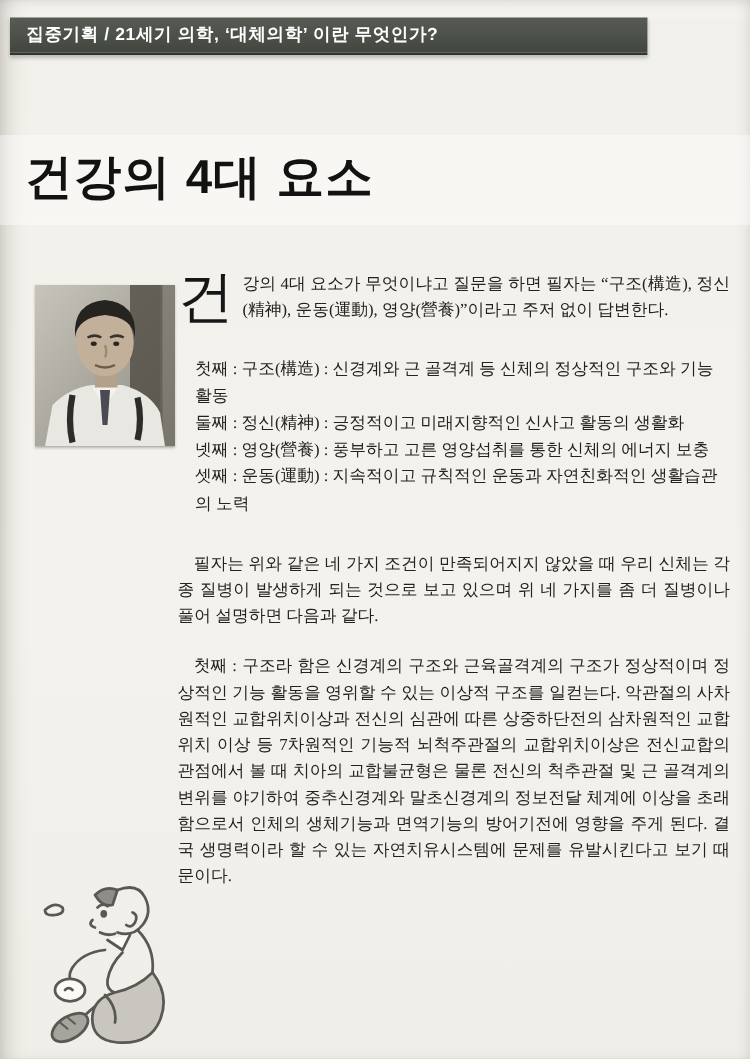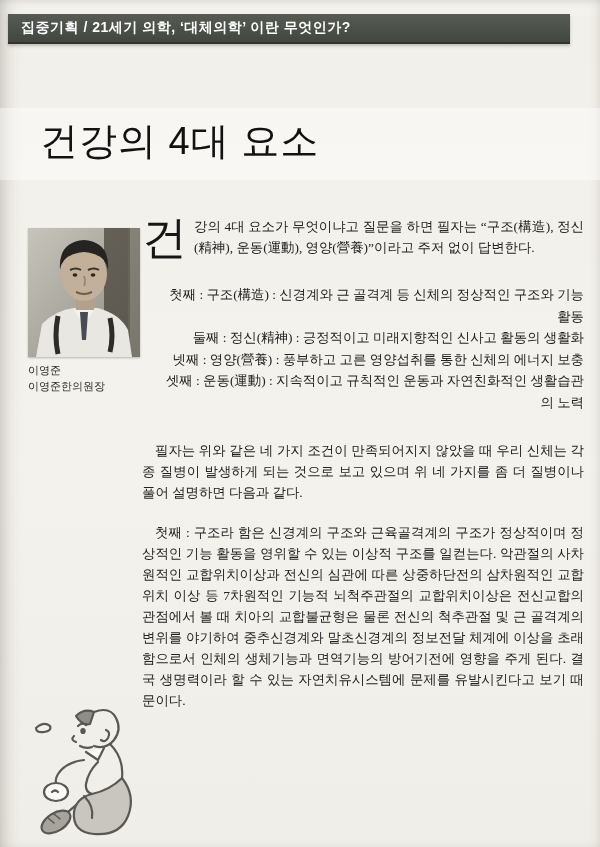--- a/index.html
+++ b/index.html
@@ -13,37 +13,37 @@
                inset -8px 0 14px -10px rgba(60,55,45,.20),
                inset 0 10px 14px -10px rgba(60,55,45,.18);
     font-family:"Liberation Serif","DejaVu Serif",serif;
     color:#1f1f1f;
   }
   .title-band{
     position:absolute;left:0;top:108px;width:100%;height:72px;
     background:rgba(255,255,255,.42);
   }
   .header-bar{
-    position:absolute;left:8px;top:14px;width:562px;height:30px;
+    position:absolute;left:8px;top:14px;width:510px;height:30px;
     background:linear-gradient(180deg,#565b53 0%,#4b5049 55%,#41463f 100%);
     border-bottom:2px solid #30342d;
     display:flex;align-items:center;
     padding-left:13px;box-sizing:border-box;
     box-shadow:0 2px 3px rgba(0,0,0,.22);
   }
   .header-bar .bar-text{
     color:#ffffff;
     font-family:"Liberation Sans","DejaVu Sans",sans-serif;
     font-size:14px;font-weight:bold;letter-spacing:.5px;
     white-space:nowrap;
   }
   .page-title{
-    position:absolute;left:40px;top:116px;
+    position:absolute;left:20px;top:116px;
     font-family:"Liberation Sans","DejaVu Sans",sans-serif;
-    font-size:38px;font-weight:400;letter-spacing:1px;
+    font-size:38px;font-weight:700;letter-spacing:1px;
     color:#121212;
   }
   .author-photo{
     position:absolute;left:28px;top:228px;width:112px;height:129px;
     background:#aaa79f;
     box-shadow:0 1px 2px rgba(0,0,0,.25);
   }
   .author-caption{
     position:absolute;left:28px;top:362px;
     font-family:"Liberation Sans","DejaVu Sans",sans-serif;
@@ -56,21 +56,21 @@
   }
   .body-col p{margin:0;text-indent:13px;}
   .body-col p.first{text-indent:0;}
   .dropcap{
     float:left;
     font-size:45px;line-height:40px;
     margin:2px 7px 0 0;
     color:#161616;
   }
   .four-list{margin:26px 0 0 14px;}
-  .four-list .list-line{line-height:21.5px;text-align:right;}
+  .four-list .list-line{line-height:21.5px;text-align:left;}
   .p-after-list{margin-top:27px !important;}
   .p-last{margin-top:19px !important;}
   .cartoon{
     position:absolute;left:14px;top:700px;width:132px;height:147px;
   }
 </style>
 </head>
 <body>
 
 <div class="page">
@@ -111,24 +111,20 @@
 
       <path d="M42 42 q6 -3 11 0 M60 42 q6 -3 11 0" stroke="#3a332b" stroke-width="2" fill="none"></path>
       <ellipse cx="47" cy="47" rx="2.4" ry="1.8" fill="#2b2620"></ellipse>
       <ellipse cx="65" cy="47" rx="2.4" ry="1.8" fill="#2b2620"></ellipse>
 
       <path d="M56 48 q2 6 0 10" stroke="#9c8a74" stroke-width="2" fill="none"></path>
       <path d="M48 64 q8 4 16 0" stroke="#6e5c48" stroke-width="2" fill="none"></path>
     </svg>
   </div>
 
-  <div class="author-caption">
-    <div>이영준</div>
-    <div>이영준한의원장</div>
-  </div>
 
   <div class="body-col">
     <p class="first"><span class="dropcap">건</span><span>강의 4대 요소가 무엇이냐고 질문을 하면 필자는 “구조(構造), 정신(精神), 운동(運動), 영양(營養)”이라고 주저 없이 답변한다.</span></p>
 
     <div class="four-list">
       <div class="list-line">첫째 : 구조(構造) : 신경계와 근 골격계 등 신체의 정상적인 구조와 기능 활동</div>
       <div class="list-line">둘째 : 정신(精神) : 긍정적이고 미래지향적인 신사고 활동의 생활화</div>
       <div class="list-line">넷째 : 영양(營養) : 풍부하고 고른 영양섭취를 통한 신체의 에너지 보충</div>
       <div class="list-line">셋째 : 운동(運動) : 지속적이고 규칙적인 운동과 자연친화적인 생활습관의 노력</div>
     </div>

